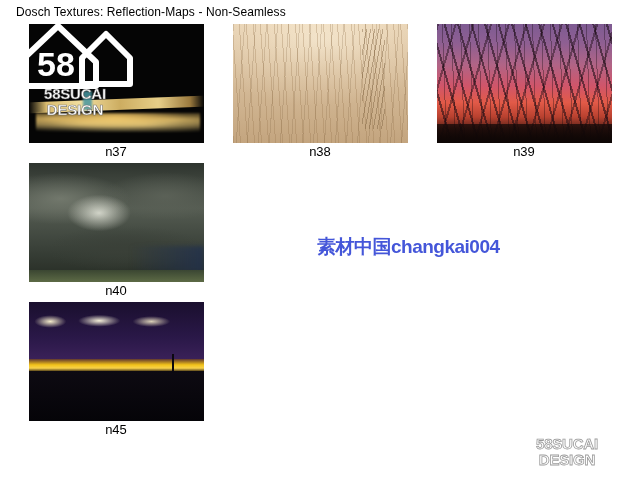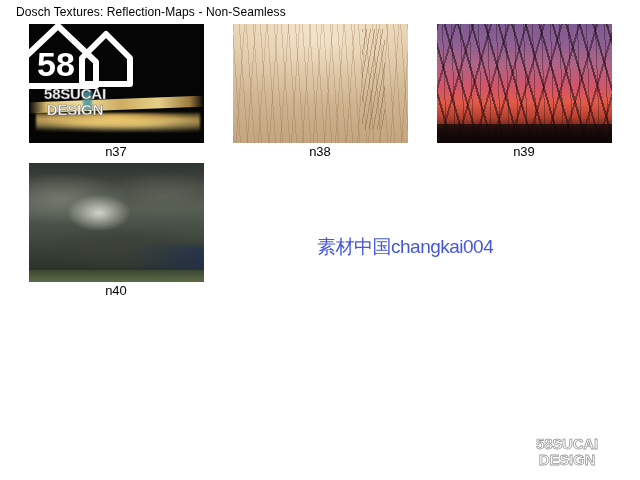--- a/index.html
+++ b/index.html
@@ -311,21 +311,21 @@
   }
   .wm-bottom-right .wm-label {
     color: rgba(255,255,255,.92);
     -webkit-text-stroke: 0.8px rgba(120,120,120,.75);
   }
 
   .wm-center {
     position: absolute;
     left: 317px; top: 236px;
     font-family: "Liberation Sans", sans-serif;
-    font-weight: normal;
+    font-weight: bold;
     font-size: 19px;
     line-height: 22px;
     color: #2b3fd4;
     opacity: .88;
     letter-spacing: -0.5px;
     white-space: nowrap;
     pointer-events: none;
   }
 </style>
 </head>
@@ -378,20 +378,31 @@
       </div>
       <div class="caption">n40</div>
     </div>
 
 
   </div>
 
   <div class="grid-row">
 
 
+    <div class="cell">
+      <div class="thumb-wrap">
+        <div class="thumb art-n45">
+          <div class="cloud-lit"></div>
+          <div class="yellow"></div>
+          <div class="land"></div>
+          <div class="pole"></div>
+        </div>
+      </div>
+      <div class="caption">n45</div>
+    </div>
   </div>
 
 </div>
 
 <div class="wm-58 wm-top-left">
   <div class="wm-house">
     <svg viewBox="0 0 122 72" aria-hidden="true">
       <g fill="none" stroke="#ffffff" stroke-width="6" stroke-linejoin="round">
         <path d="M68 40 L92 16 L116 40 L116 66 L68 66 Z"></path>
         <path d="M6 44 L44 8 L82 44 L82 68 L6 68 Z"></path>

